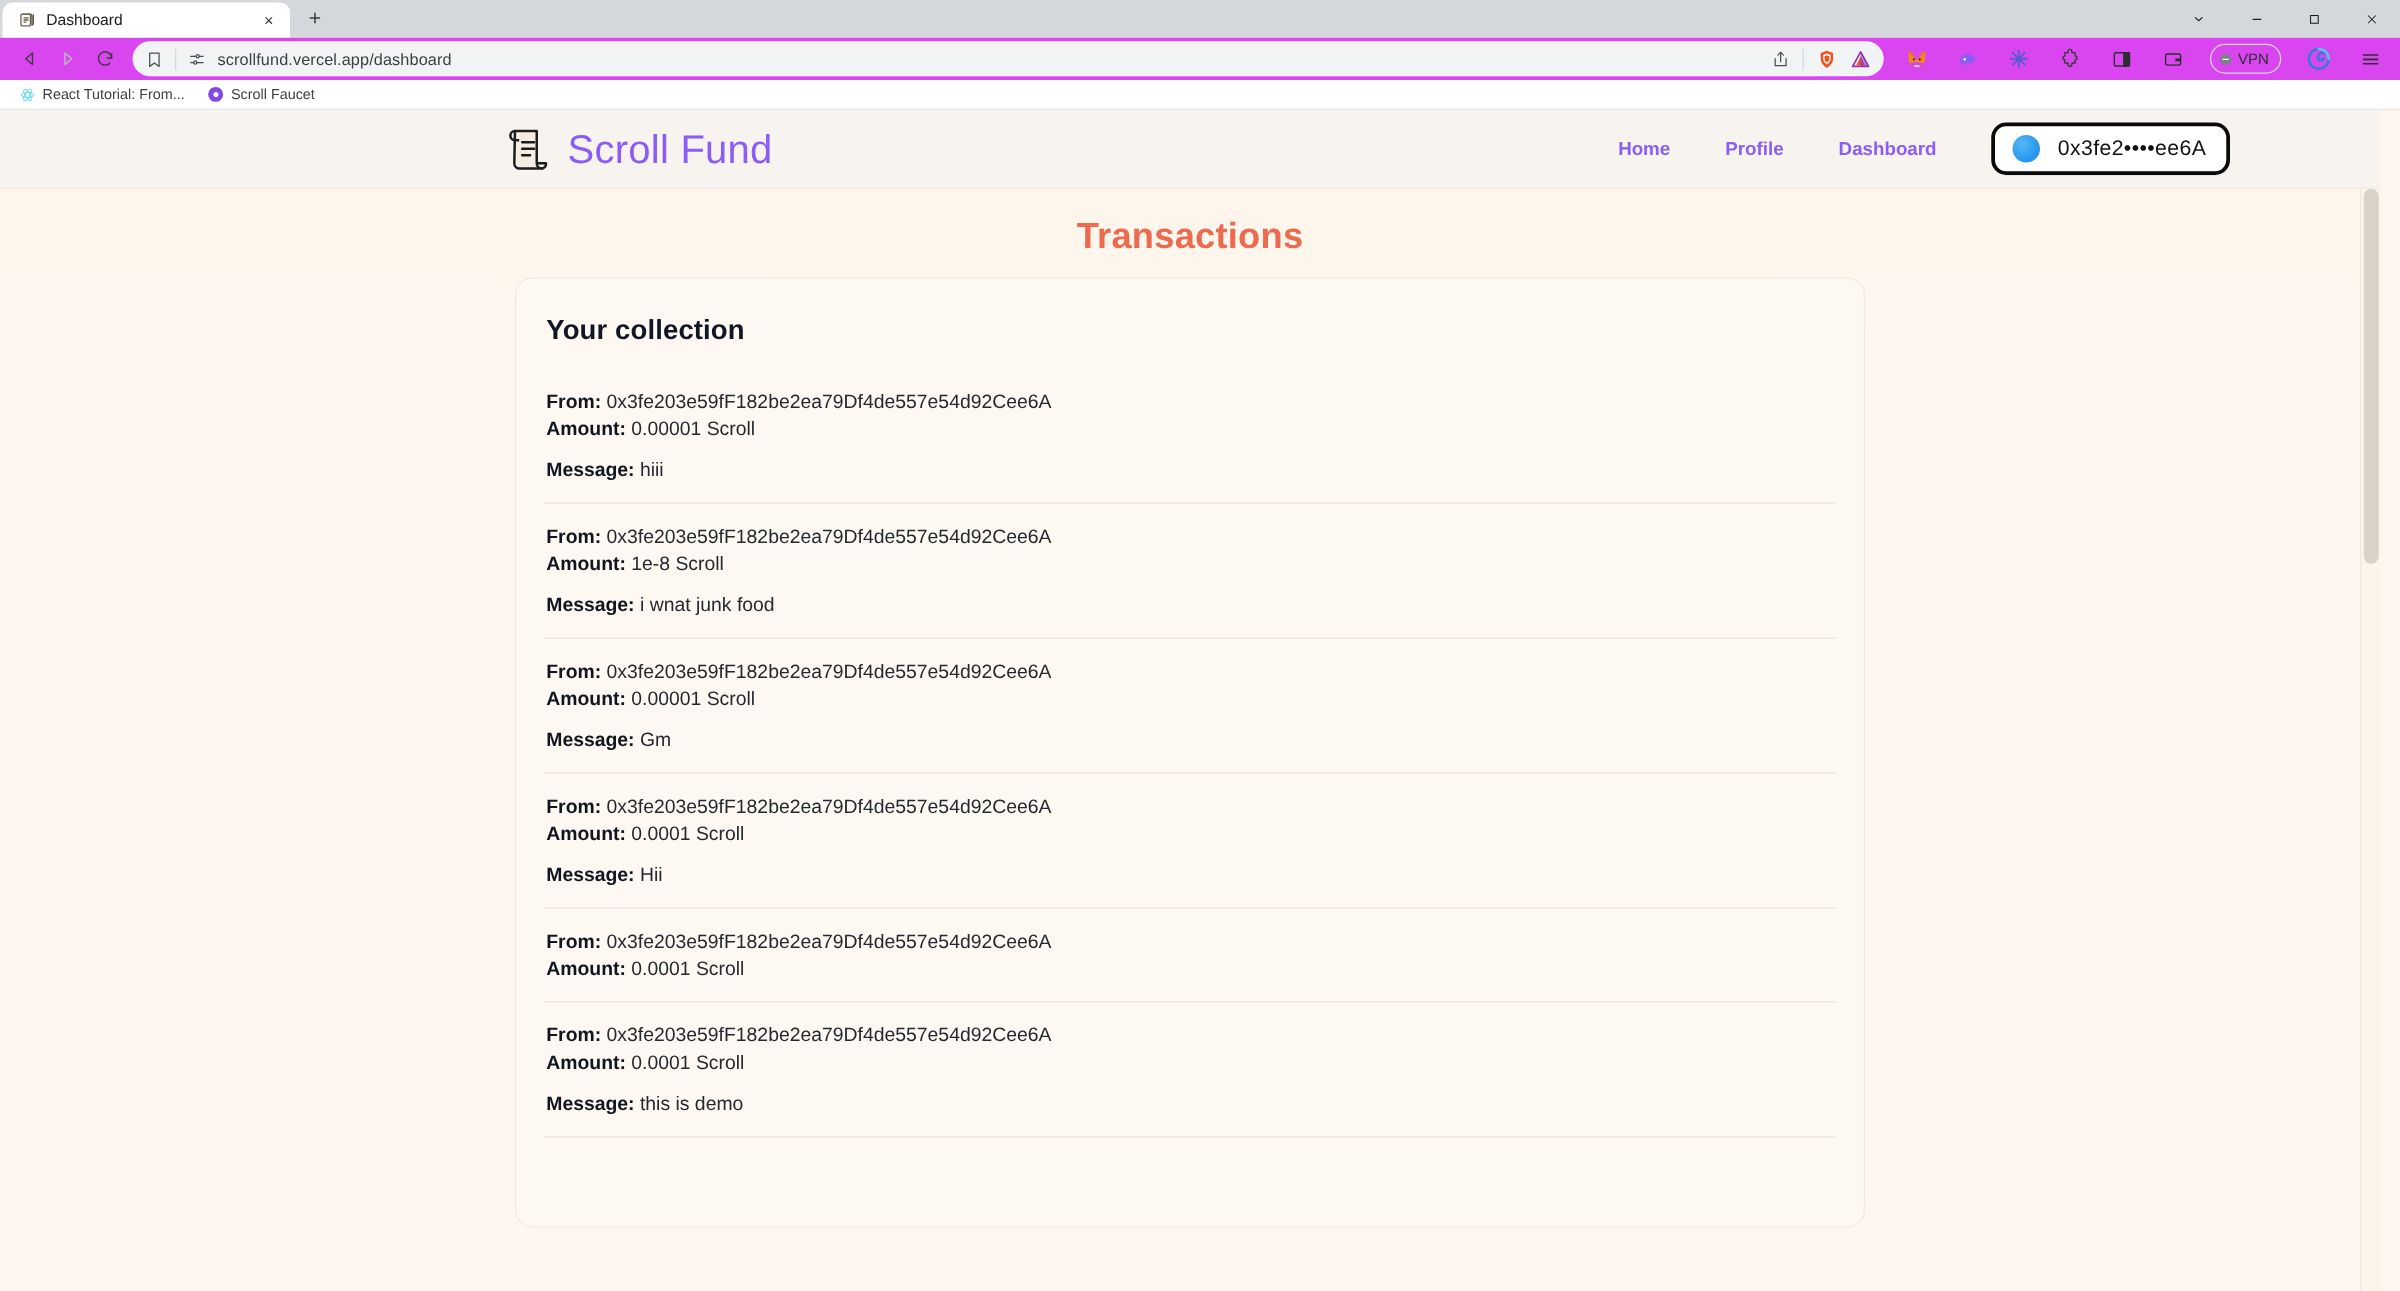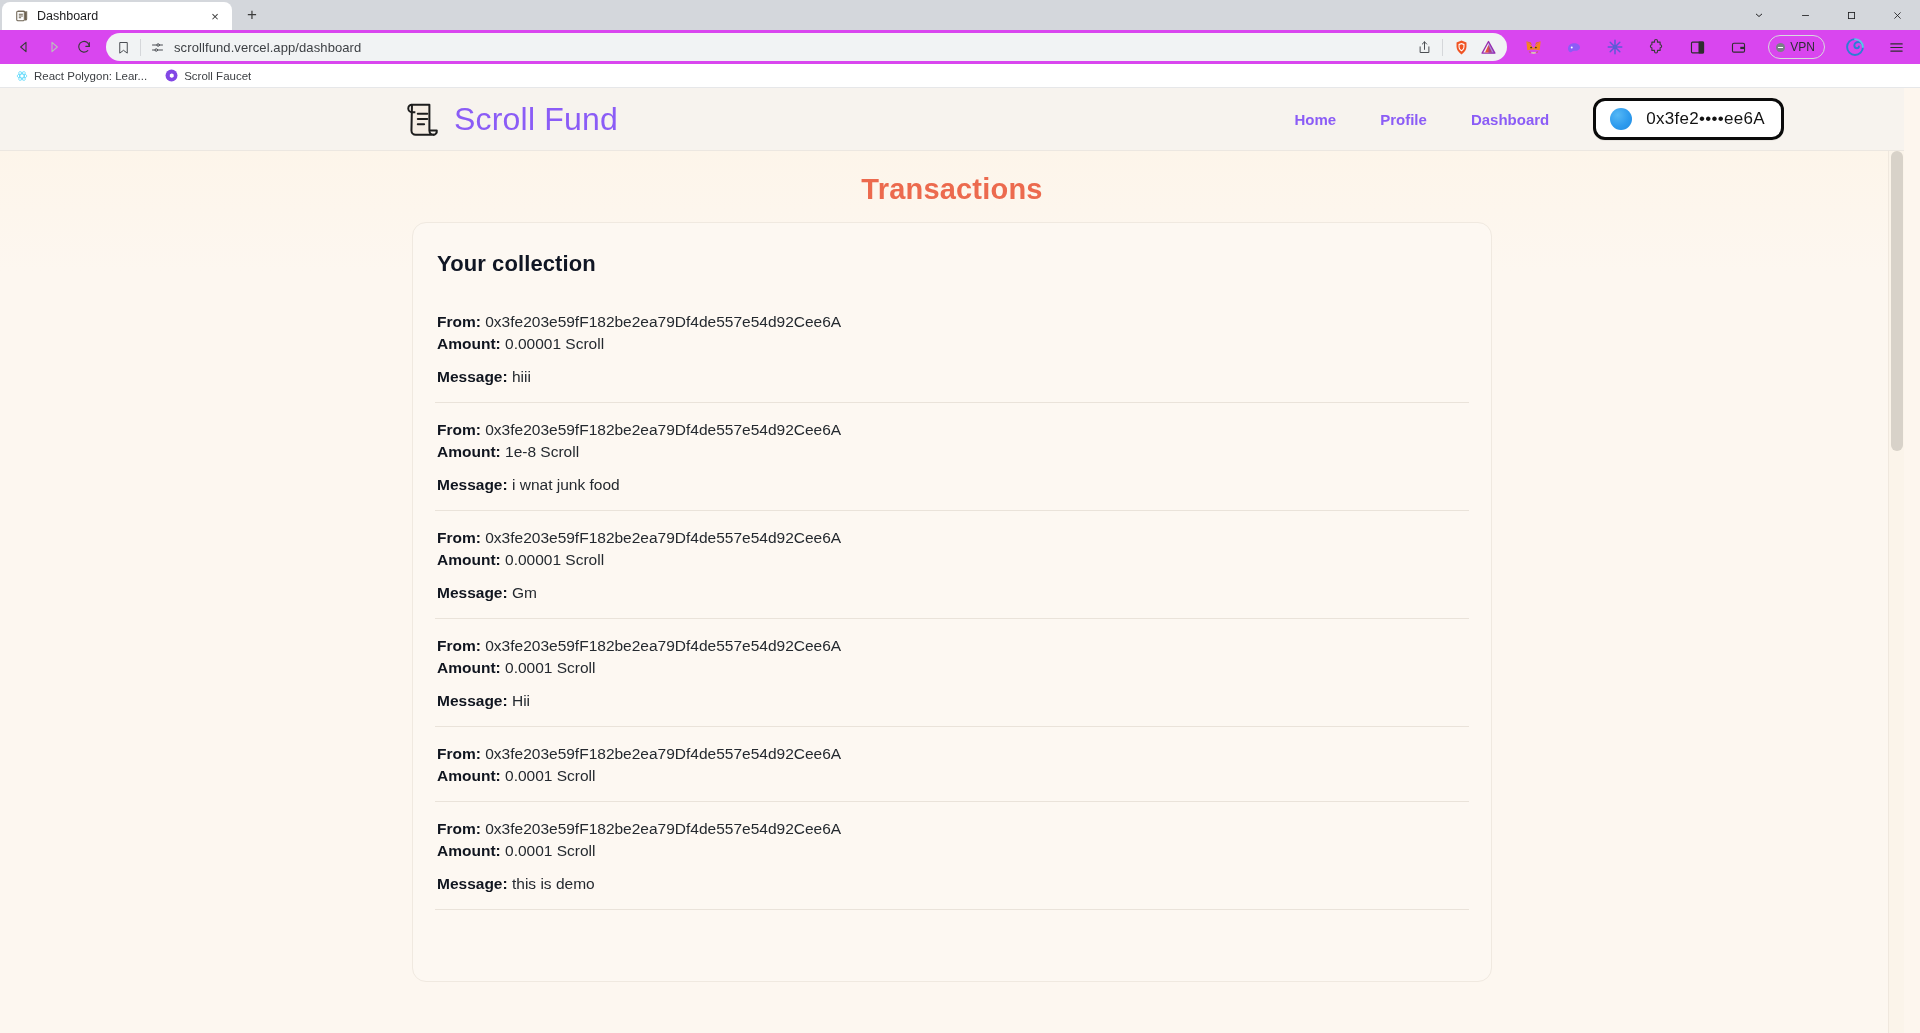--- a/index.html
+++ b/index.html
@@ -391,21 +391,21 @@
 
   <div class="bookmarkbar">
     <div class="bm">
       <span class="bm-ico">
         <svg width="12" height="12" viewBox="0 0 24 24" fill="none" stroke="#61dafb" stroke-width="1.6">
           <ellipse cx="12" cy="12" rx="10" ry="4"></ellipse>
           <ellipse cx="12" cy="12" rx="10" ry="4" transform="rotate(60 12 12)"></ellipse>
           <ellipse cx="12" cy="12" rx="10" ry="4" transform="rotate(120 12 12)"></ellipse>
         </svg>
       </span>
-      <span class="bm-label">React Polygon: Lear...</span>
+      <span class="bm-label">React Tutorial: From...</span>
     </div>
     <div class="bm">
       <span class="bm-ico">
         <svg width="13" height="13" viewBox="0 0 24 24">
           <circle cx="12" cy="12" r="11" fill="#8247e5"></circle>
           <path d="M15.6 9.9l-2.6-1.5c-.3-.2-.7-.2-1 0l-2.6 1.5c-.3.2-.5.5-.5.9v3c0 .4.2.7.5.9l2.6 1.5c.3.2.7.2 1 0l2.6-1.5c.3-.2.5-.5.5-.9v-3c0-.4-.2-.7-.5-.9z" fill="#fff"></path>
         </svg>
       </span>
       <span class="bm-label">Scroll Faucet</span>
     </div>

